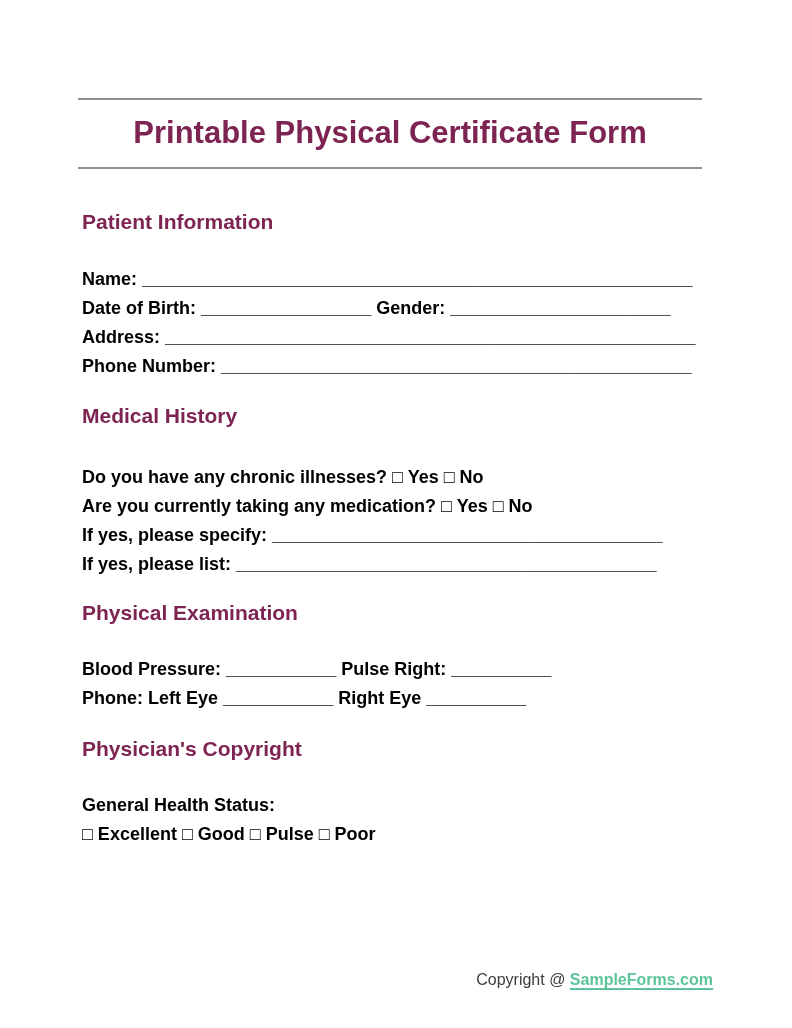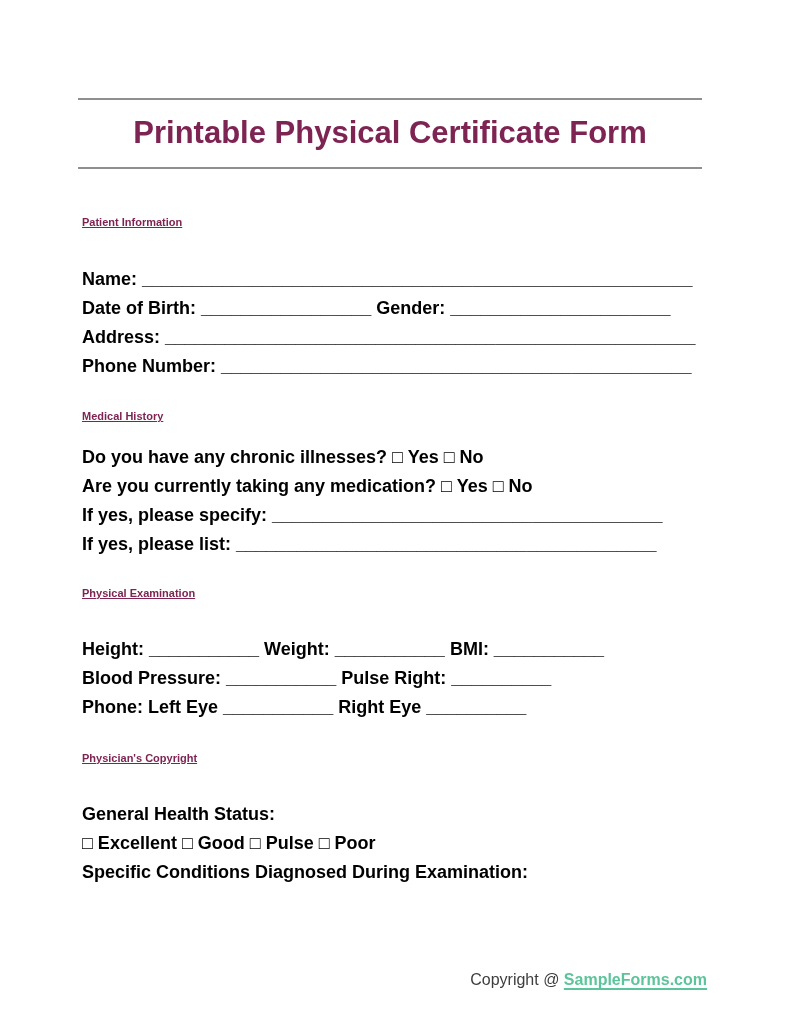--- a/index.html
+++ b/index.html
@@ -45,47 +45,46 @@
     white-space: nowrap;
   }
   .content {
     position: absolute;
     left: 82px;
     top: 211px;
     width: 640px;
   }
   .section-heading {
     margin: 0;
-    font-size: 11px;
+    font-size: 21px;
     line-height: 22px;
     font-weight: 700;
     color: var(--accent-maroon);
-    text-decoration: underline;
   }
   .section-lines { margin: 0; }
   .line {
     margin: 0;
     font-size: 18px;
     line-height: 29px;
     font-weight: 700;
     color: var(--text-black);
     white-space: pre;
   }
   
   .section-patient .section-lines   { margin-top: 32px; }
   .section-medical                  { margin-top: 24px; }
-  .section-medical .section-lines   { margin-top: 16px; }
+  .section-medical .section-lines   { margin-top: 36px; }
   .section-exam                     { margin-top: 23px; }
   .section-exam .section-lines      { margin-top: 31px; }
   .section-assessment               { margin-top: 25px; }
   .section-assessment .section-lines{ margin-top: 31px; }
   .footer {
     position: absolute;
     top: 969px;
-    right: 85px;
+    right: 79px;
     font-size: 16px;
     line-height: 22px;
     color: var(--copyright-gray);
     white-space: pre;
     margin-left: 45px;
   }
   .footer a {
     color: var(--link-green);
     font-weight: 700;
     text-decoration: underline;
@@ -122,32 +121,30 @@
         <p class="line">Do you have any chronic illnesses? □ Yes □ No</p>
         <p class="line">Are you currently taking any medication? □ Yes □ No</p>
         <p class="line">If yes, please specify: _______________________________________</p>
         <p class="line">If yes, please list: __________________________________________</p>
       </div>
     </section>
 
     <section class="section-exam">
       <h2 class="section-heading">Physical Examination</h2>
       <div class="section-lines">
-        <p class="line">Height: ___________ Weight: ___________ BMI: ___________</p>
         <p class="line">Blood Pressure: ___________ Pulse Right: __________</p>
         <p class="line">Phone: Left Eye ___________ Right Eye __________</p>
       </div>
     </section>
 
     <section class="section-assessment">
       <h2 class="section-heading">Physician's Copyright</h2>
       <div class="section-lines">
         <p class="line">General Health Status:</p>
         <p class="line">□ Excellent □ Good □ Pulse □ Poor</p>
-        <p class="line">Specific Conditions Diagnosed During Examination:</p>
       </div>
     </section>
 
   </div>
 
   <div class="footer"><span>Copyright @ </span><a href="#">SampleForms.com</a></div>
 
 </div>
 
 </body></html>

